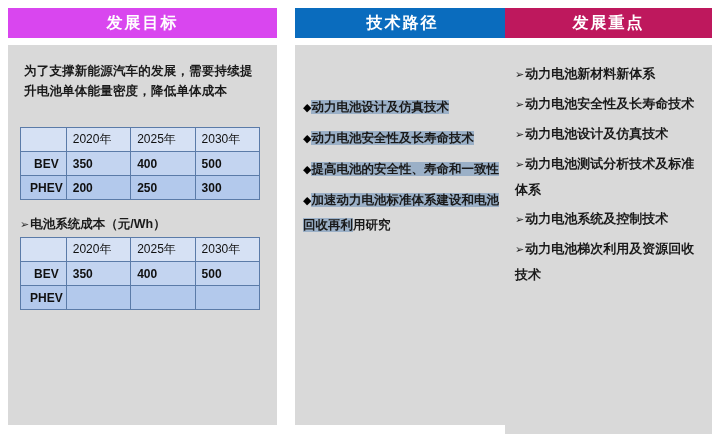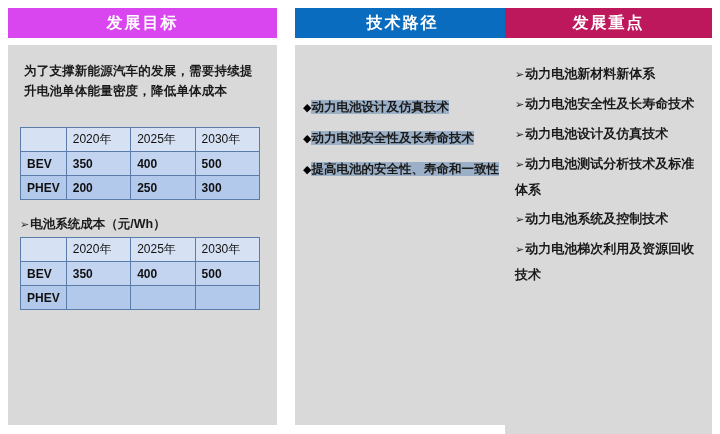--- a/index.html
+++ b/index.html
@@ -91,21 +91,21 @@
     height: 24px;
     font-size: 12px;
     color: #101010;
     font-weight: bold;
     padding: 0 0 0 6px;
     box-sizing: border-box;
   }
   table.data tr.r-head td { background: #d6e1f4; font-weight: normal; }
   table.data tr.r-1    td { background: #c3d4f0; }
   table.data tr.r-2    td { background: #b3c9ec; }
-  table.data td.c-0 { width: 44px; }
+  table.data td.c-0 { width: 44px; text-align: center; }
   table.data td.c-1, table.data td.c-2, table.data td.c-3 { width: 62px; }
 
   
   .tech-list {
     margin: 36px 0 0 0;
     padding: 0;
     list-style: none;
   }
   .tech-list li {
     font-size: 12.5px;
@@ -206,20 +206,21 @@
     </div>
   </div>
 
   <div class="col col-tech">
     <div class="col-header">技术路径</div>
     <div class="col-body">
       <ul class="tech-list">
         <li><span class="dia">◆</span><span class="hl">动力电池设计及仿真技术</span></li>
         <li><span class="dia">◆</span><span class="hl">动力电池安全性及长寿命技术</span></li>
         <li><span class="dia">◆</span><span class="hl">提高电池的安全性、寿命和一致性</span></li>
+        <li><span class="dia">◆</span><span class="hl">加速动力电池标准体系建设和电池回收再利</span><span>用研究</span></li>
       </ul>
     </div>
   </div>
 
   <div class="col col-focus">
     <div class="col-header">发展重点</div>
     <div class="col-body">
       <ul class="focus-list">
         <li><span class="arrow">➢</span><span>动力电池新材料新体系</span></li>
         <li><span class="arrow">➢</span><span>动力电池安全性及长寿命技术</span></li>

